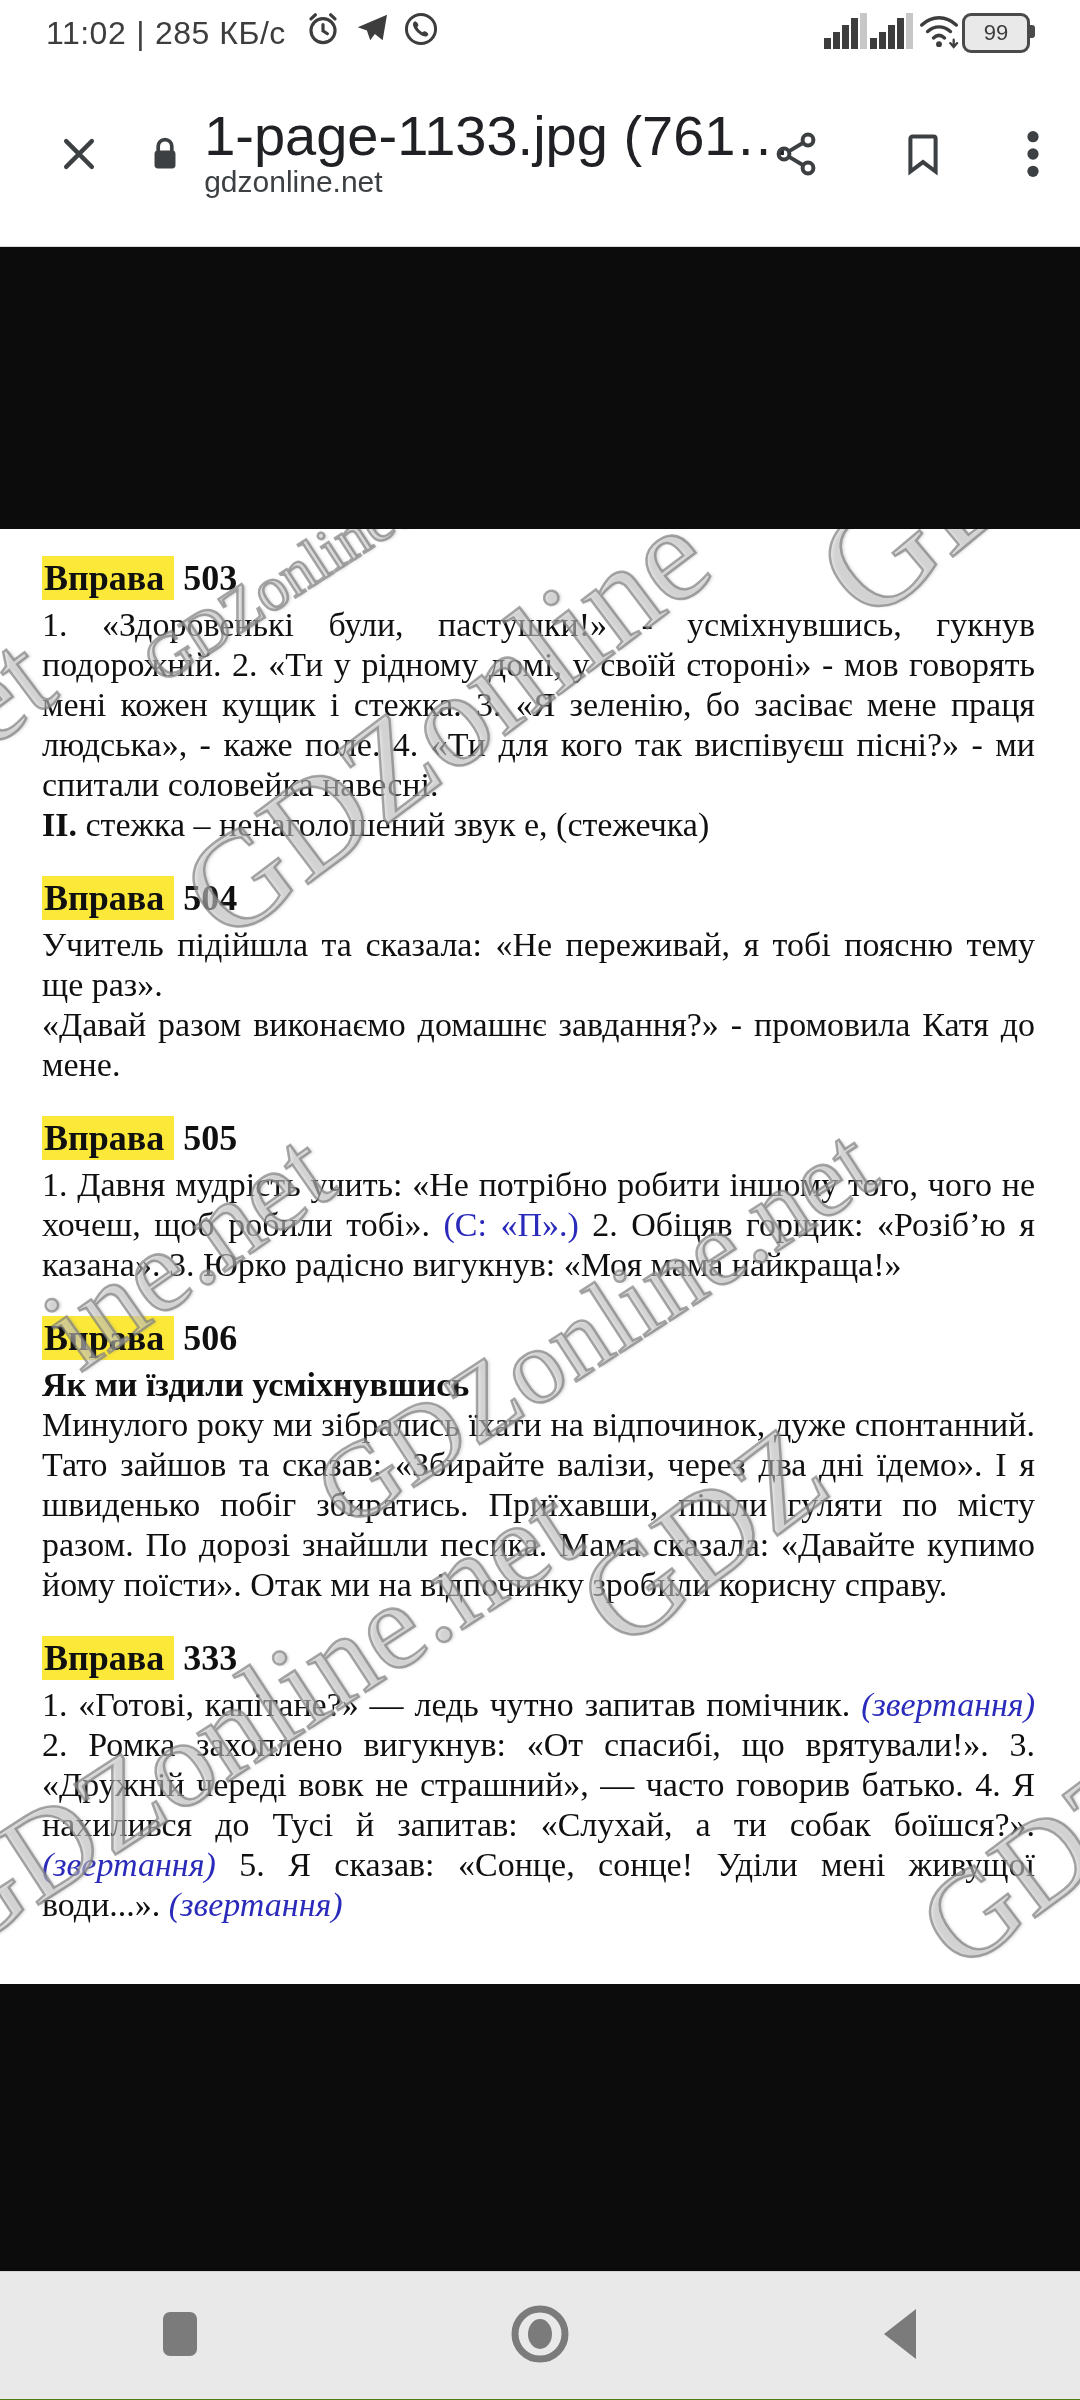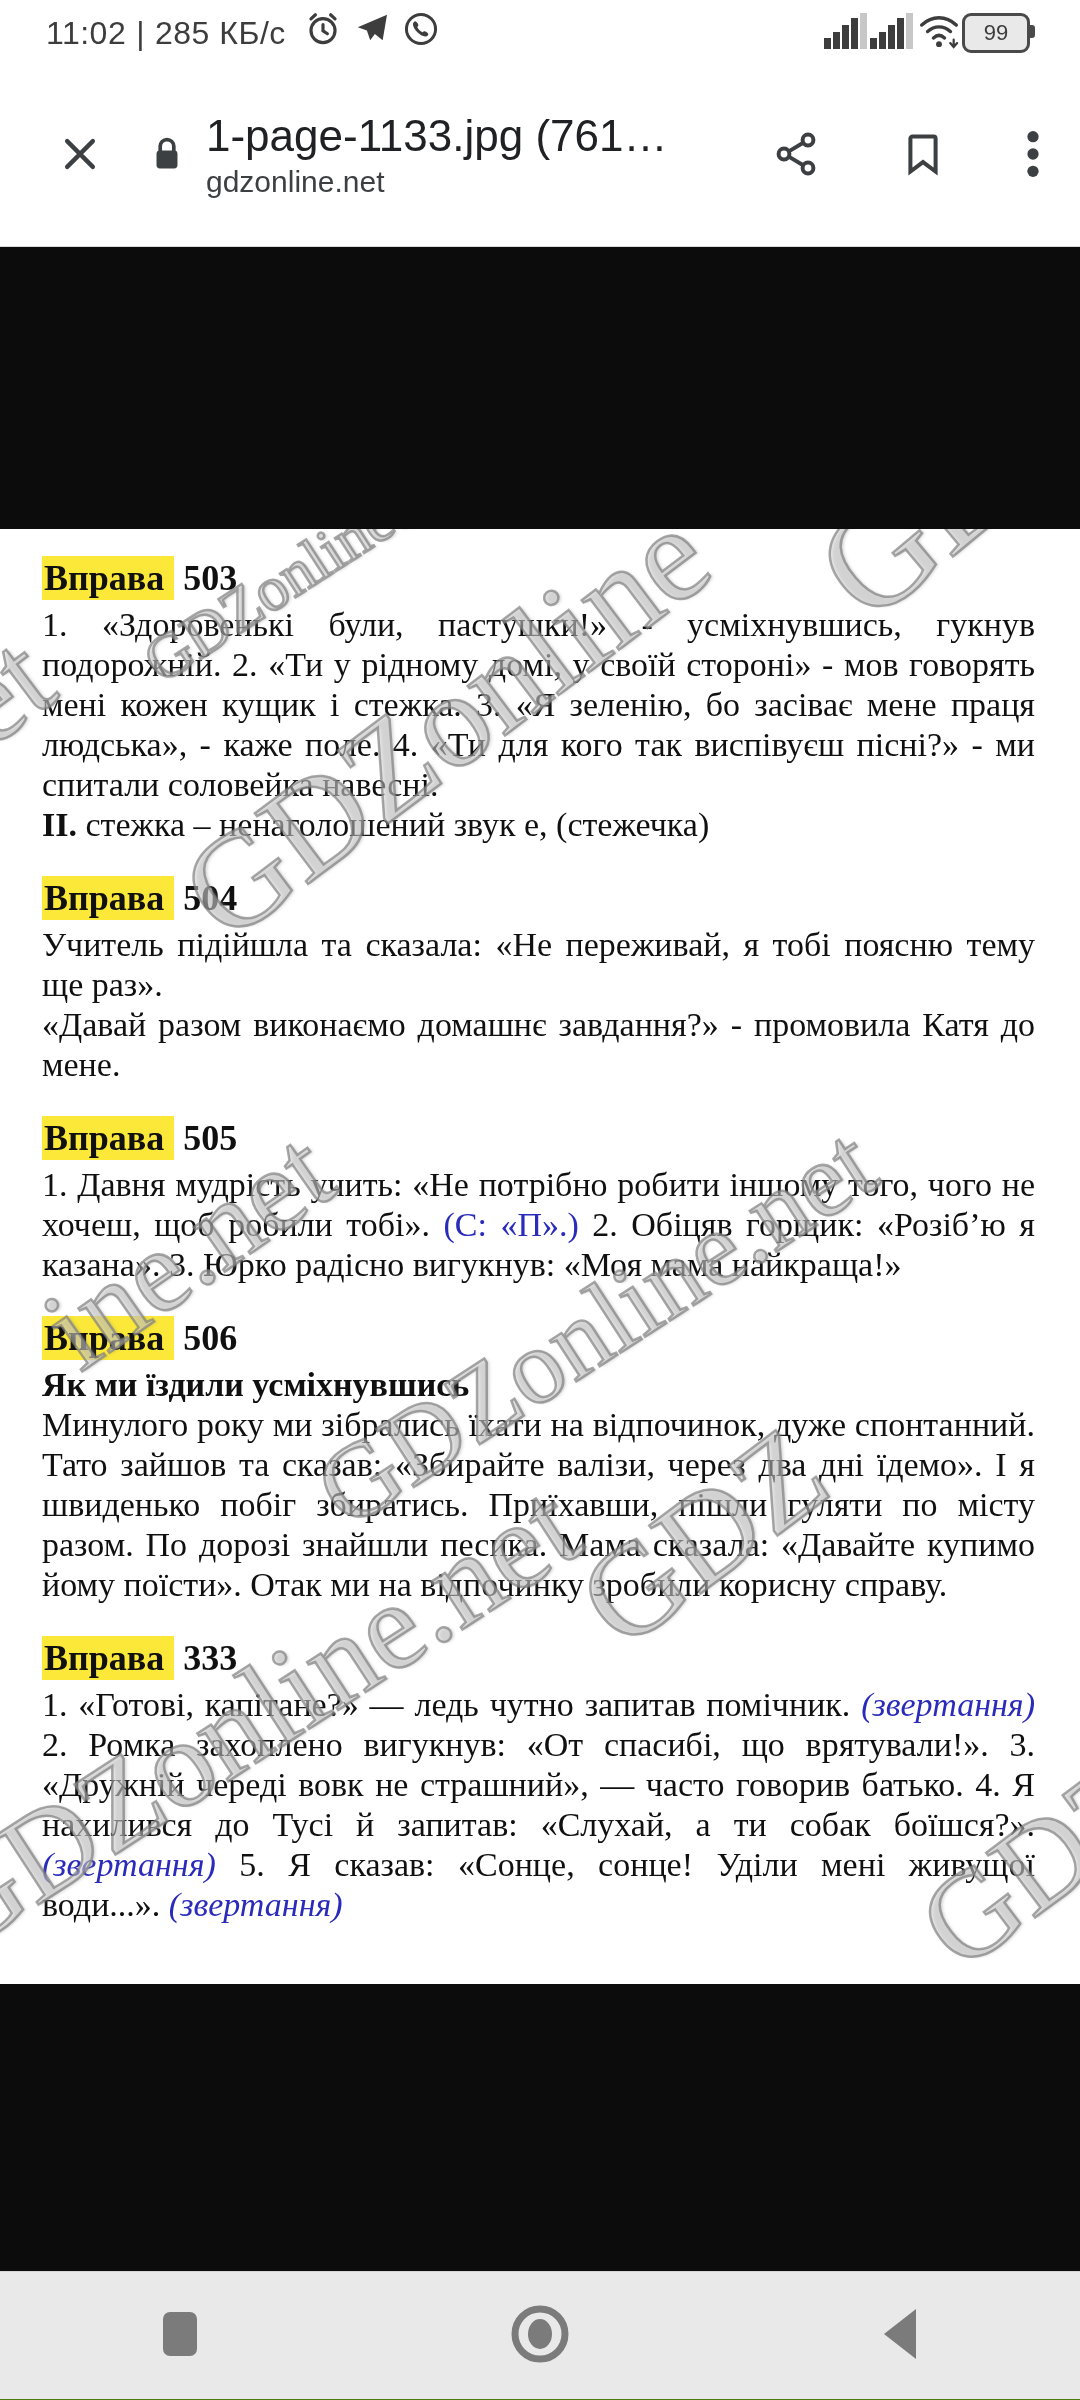--- a/index.html
+++ b/index.html
@@ -18,21 +18,21 @@
            font-size:22px;color:#3d3d3d;position:relative;}
   .battery:after{content:"";position:absolute;right:-8px;top:9px;width:5px;height:13px;
            background:#4a4a4a;border-radius:0 3px 3px 0;}
 
   
   .browser-header{height:181px;background:#fff;border-bottom:1px solid #d9d9d9;
                   display:flex;align-items:center;padding:0 40px 0 52px;box-sizing:border-box;}
   .hdr-close{width:56px;height:56px;display:flex;align-items:center;justify-content:center;}
   .hdr-lock{margin-left:42px;display:flex;align-items:center;}
   .hdr-titles{margin-left:22px;display:flex;flex-direction:column;justify-content:center;min-width:0;}
-  .hdr-title{font-size:44px;color:#202124;line-height:52px;white-space:nowrap;}
+  .hdr-title{font-size:56px;color:#202124;line-height:52px;white-space:nowrap;}
   .hdr-url{font-size:30px;color:#3c4043;line-height:40px;}
   .hdr-actions{margin-left:auto;display:flex;align-items:center;gap:82px;}
   .hdr-btn{display:flex;align-items:center;justify-content:center;}
 
   
   .band{background:#0c0c0c;width:100%;}
   .band-top{height:282px;}
   .band-bottom{height:287px;}
 
   .content{position:relative;height:1455px;background:#fff;overflow:hidden;

